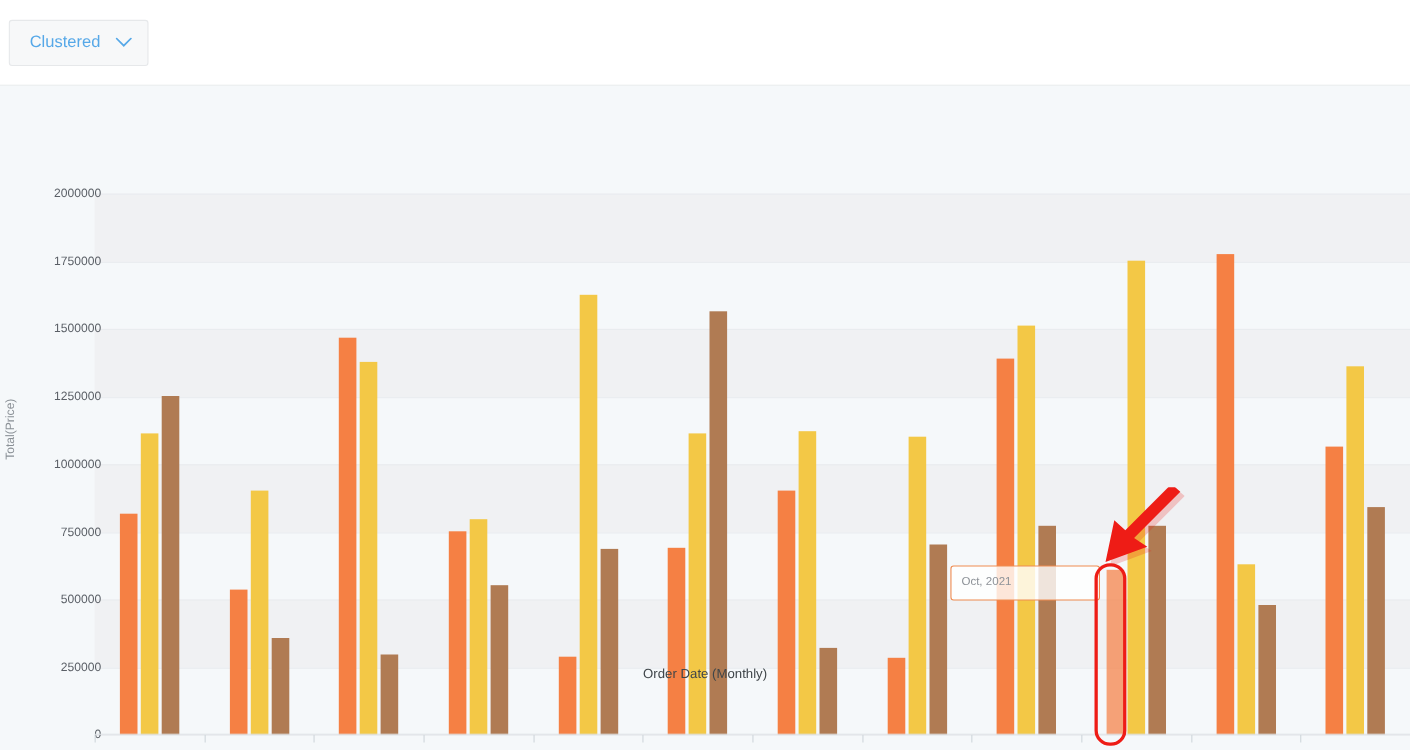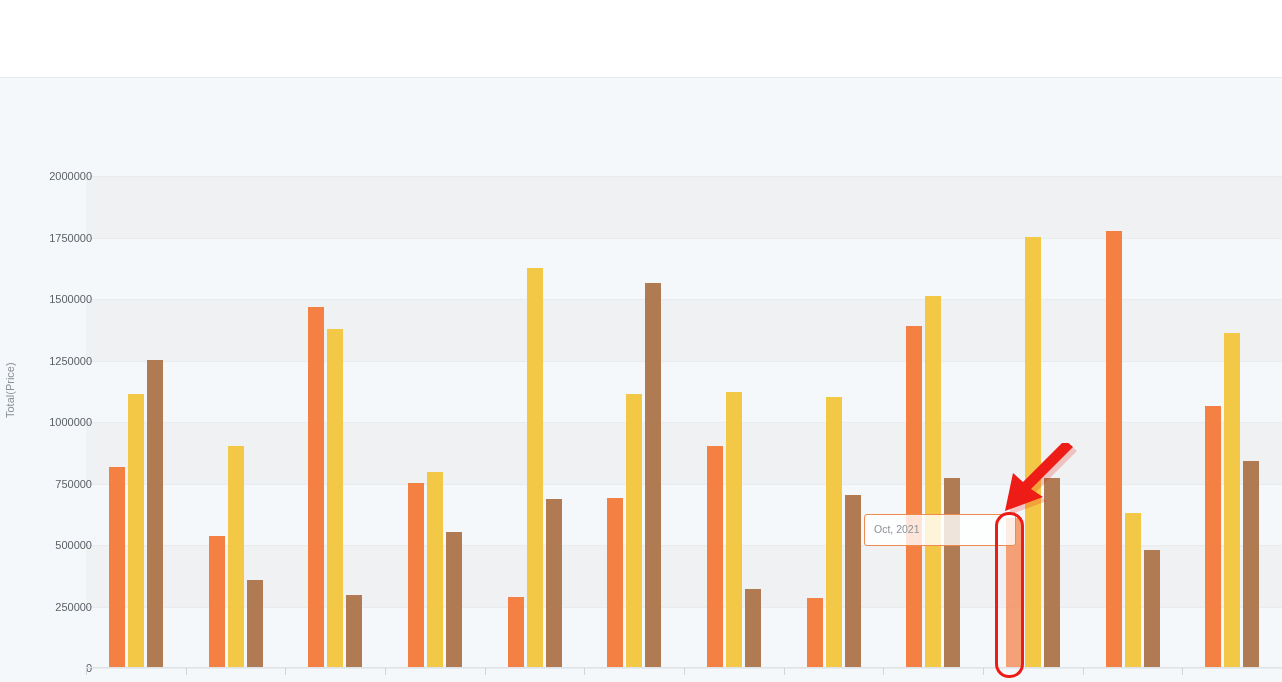--- a/index.html
+++ b/index.html
@@ -108,21 +108,21 @@
     position:absolute;
     bottom:0;
     width:16px;
   }
   .bar.hovered { opacity:.72; }
 
   
   #tooltip {
     position:absolute;
     left:864px; top:436px;
-    width:152px;
+    width:136px;
     background:rgba(255,255,255,.80);
     border:1px solid #ef8b50;
     border-radius:3px;
     padding:6px 8px 7px 9px;
     font-size:11px;
     line-height:16px;
     color:#3c4145;
   }
   #tooltip .tt-title { color:#8d9298; font-size:10.5px; margin-bottom:1px; }
   .tt-row { display:flex; align-items:center; gap:5px; white-space:nowrap; }
@@ -143,20 +143,28 @@
     position:absolute;
     left:985px; top:365px;
     width:92px; height:80px;
     pointer-events:none;
   }
 </style>
 </head>
 <body>
 
 <div id="toolbar">
+  <div class="dropdown">
+    <span>Clustered</span>
+    <span class="chev">
+      <svg width="15" height="9" viewBox="0 0 15 9">
+          <path d="M1 1 L7.5 7.5 L14 1" fill="none" stroke="#56A8E8" stroke-width="1.6" stroke-linecap="round"></path>
+        </svg>
+    </span>
+  </div>
 </div>
 
 <div id="chart-area">
 
   <div id="ylabel">Total(Price)</div>
 
   <div id="plot">
     <div id="bands">
         <div class="band" style="top: 0px; height: 61.5px;"></div>
         <div class="band" style="top: 123px; height: 61.5px;"></div>
@@ -233,20 +241,21 @@
         <div class="xtick-mark" style="left: 598px;"></div>
         <div class="xtick-mark" style="left: 697.667px;"></div>
         <div class="xtick-mark" style="left: 797.333px;"></div>
         <div class="xtick-mark" style="left: 897px;"></div>
         <div class="xtick-mark" style="left: 996.667px;"></div>
         <div class="xtick-mark" style="left: 1096.33px;"></div>
       </div>
     <div class="axis-base"></div>
   </div>
 
+  <div id="xtitle">Order Date (Monthly)</div>
 
   <div id="tooltip">
     <div class="tt-title">Oct, 2021</div>
   </div>
 
   <div id="highlight-box"></div>
   <div id="arrow-annotation">
     <svg width="92" height="80" viewBox="0 0 92 80">
       <g transform="translate(2,2)">
         <path d="M86 2 L44 44 L56 52 L18 66 L26 28 L36 37 L78 -5 Z" fill="#ee1c16" opacity="0.22" transform="translate(4,4)"></path>

